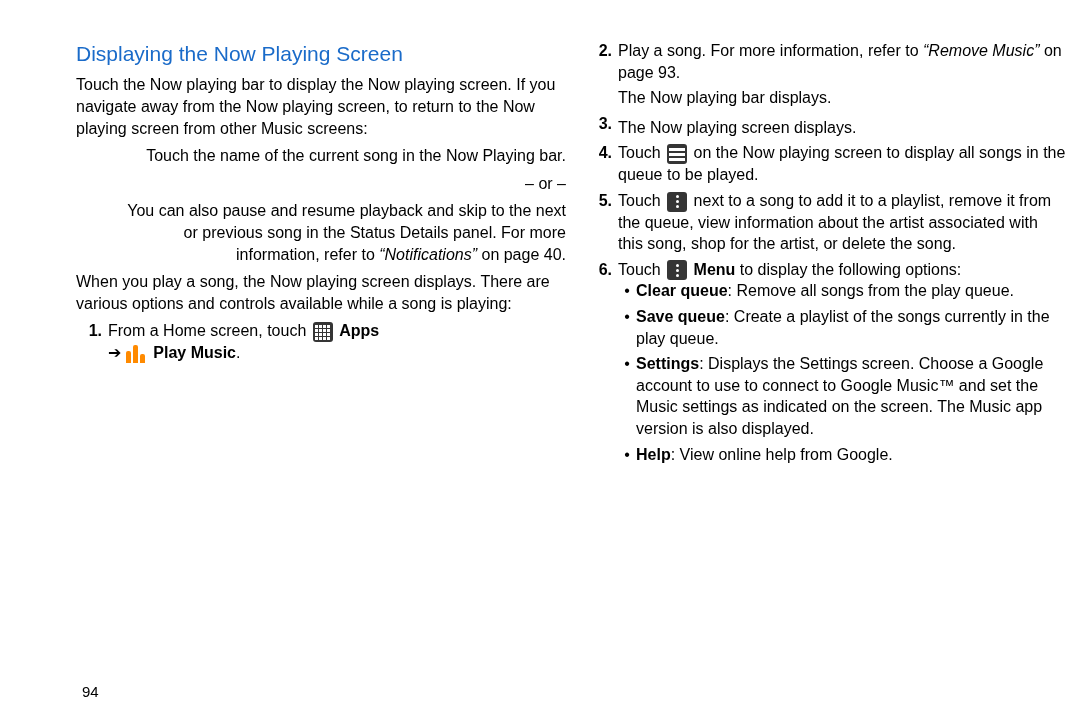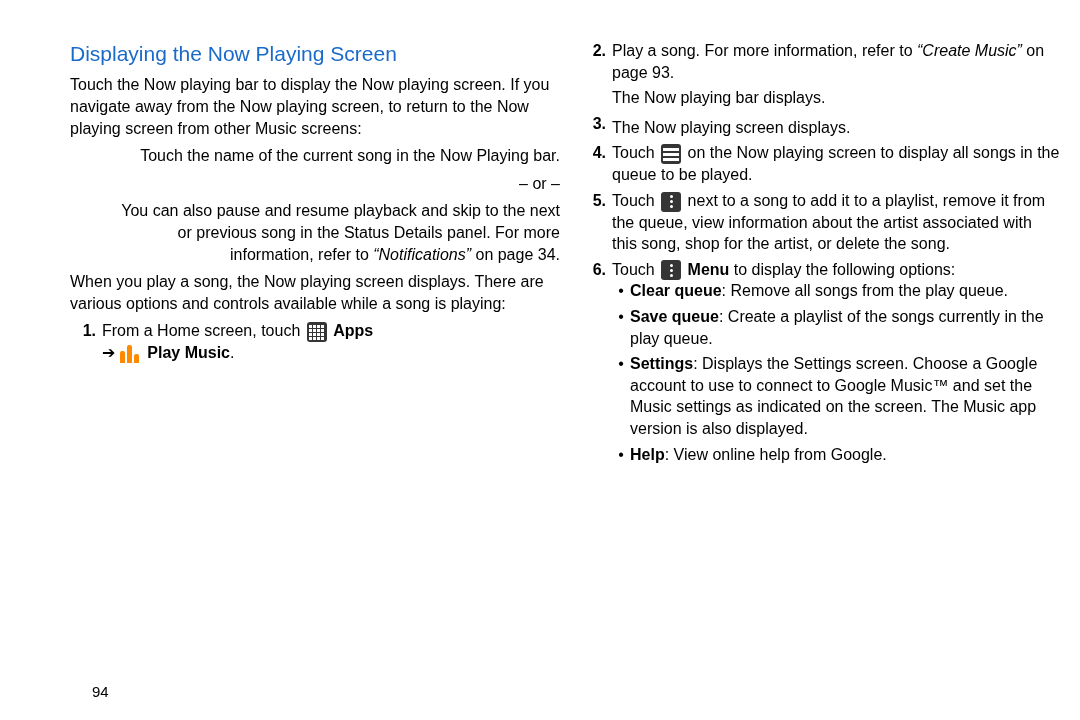--- a/index.html
+++ b/index.html
@@ -14,20 +14,21 @@
     line-height: 1.35;
     overflow: hidden;
   }
   .page {
     position: relative;
     box-sizing: border-box;
     width: 969px;
     height: 720px;
     padding: 40px 0 0 70px;
     display: flex;
+    margin-left: 6px;
   }
   .col {
     width: 500px;
     flex: 0 0 500px;
     padding-right: 10px;
     box-sizing: border-box;
   }
   .col.right { padding-left: 10px; }
   h2.heading {
     color: #1a6bc9;
@@ -70,38 +71,38 @@
   .playmusic span { width:5px; background:#ff8a00; border-radius:2px 2px 0 0; }
   .playmusic span:nth-child(1){height:12px;}
   .playmusic span:nth-child(2){height:18px;}
   .playmusic span:nth-child(3){height:9px;}
   .queue-bars { display:inline-flex; flex-direction:column; gap:2px; width:16px; }
   .queue-bars span { background:#fff; height:3px; width:100%; }
   .vdots { display:inline-flex; flex-direction:column; gap:2px; justify-content:center; align-items:center; width:14px;}
   .vdots span { width:3px; height:3px; background:#fff; border-radius:50%; }
   .page-num {
     position: absolute;
-    left: 92px;
+    left: 76px;
     bottom: 18px;
     font-size: 15px;
   }
 </style>
 </head>
 <body>
 
 <div class="page">
 
   <div class="col">
     <h2 class="heading">Displaying the Now Playing Screen</h2>
     <p>Touch the Now playing bar to display the Now playing screen. If you navigate away from the Now playing screen, to return to the Now playing screen from other Music screens:</p>
 
     <p class="sub">Touch the name of the current song in the Now Playing bar.</p>
     <p class="sub">– or –</p>
     <p class="sub">
-      <span>You can also pause and resume playback and skip to the next or previous song in the Status Details panel. For more information, refer to </span><span class="i">“Notifications”</span><span>  on page 34.</span>
+      <span>You can also pause and resume playback and skip to the next or previous song in the Status Details panel. For more information, refer to </span><span class="i">“Notifications”</span><span>  on page 40.</span>
     </p>
 
     <p>When you play a song, the Now playing screen displays. There are various options and controls available while a song is playing:</p>
 
     <div class="ol-item">
       <div class="ol-num">1.</div>
       <div class="ol-body">
         <span>From a Home screen, touch </span>
         <span class="icon icon-box-dark">
           <span class="grid3">
@@ -134,21 +135,21 @@
         <span class="b"> Play Music</span><span>.</span>
       </div>
     </div>
   </div>
 
   <div class="col right">
 
     <div class="ol-item">
       <div class="ol-num">2.</div>
       <div class="ol-body">
-        <span>Play a song. For more information, refer to </span><span class="i">“Create Music”</span><span>  on page 93.</span>
+        <span>Play a song. For more information, refer to </span><span class="i">“Remove Music”</span><span>  on page 93.</span>
         <div style="margin-top:4px">The Now playing bar displays.</div>
       </div>
     </div>
 
     <div class="ol-item">
       <div class="ol-num">3.</div>
       <div class="ol-body">
         <div style="margin-top:4px">The Now playing screen displays.</div>
       </div>
     </div>

